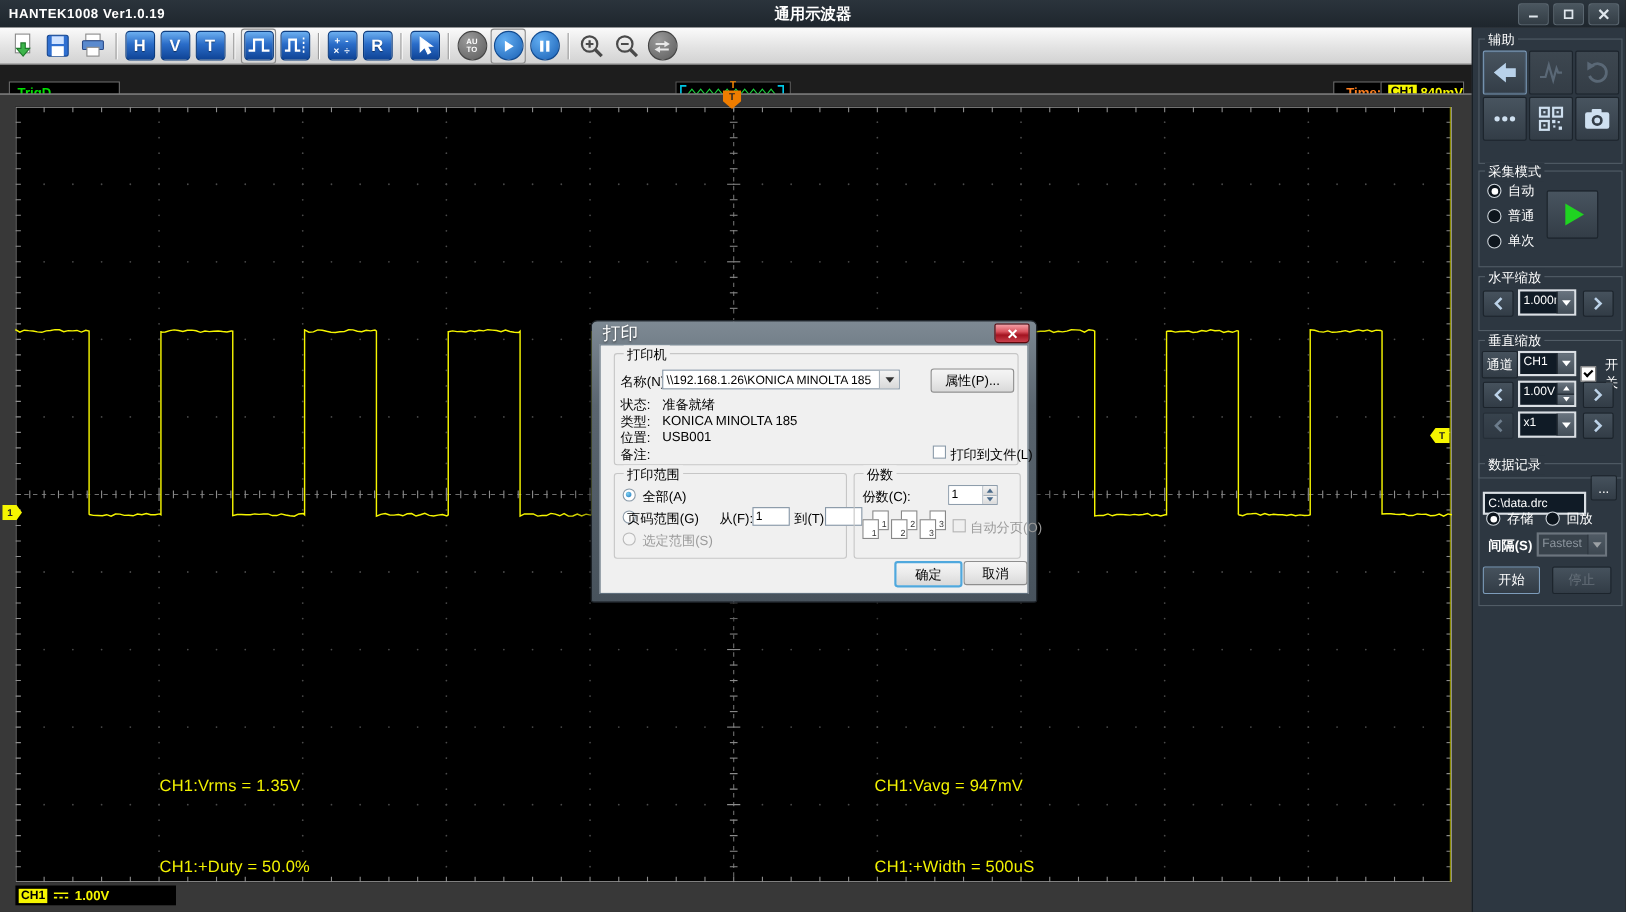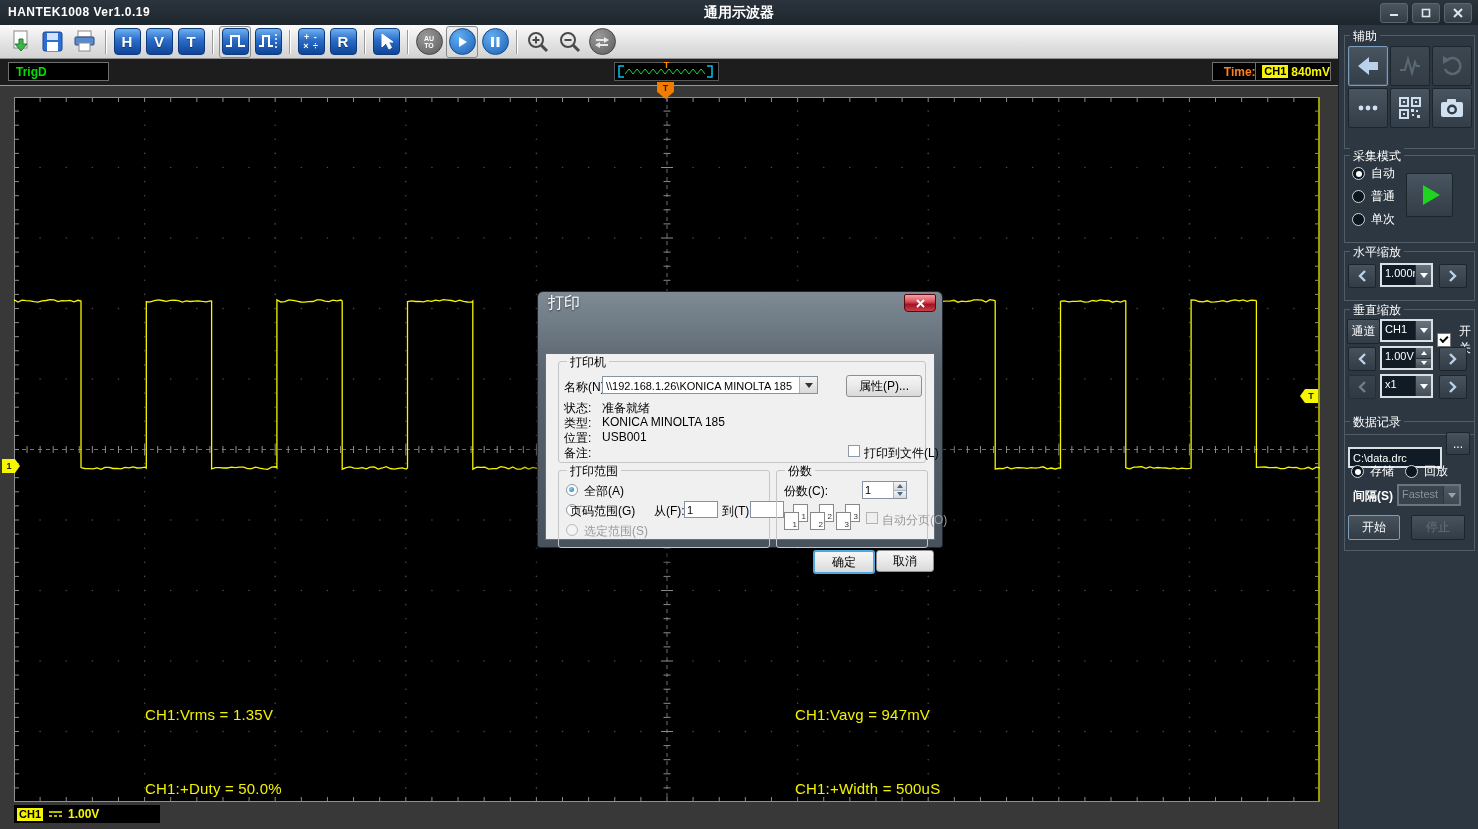--- a/index.html
+++ b/index.html
@@ -29,21 +29,21 @@
              background:linear-gradient(#6db0f0,#2a6cc8 45%,#0f4496);display:flex;align-items:center;justify-content:center;
              flex-direction:column;color:#fff;}
   .tb-circle{width:25px;height:25px;border-radius:50%;display:flex;align-items:center;justify-content:center;flex-direction:column;}
   .tb-circle.gray{background:radial-gradient(circle at 35% 30%,#9a9a9a,#5c5c5c);border:1px solid #444;}
   .tb-circle.blue{background:radial-gradient(circle at 35% 30%,#62aef2,#1a60b4);border:1px solid #124a8e;}
   .auto-txt{color:#fff;font-size:7px;font-weight:bold;line-height:7px;}
   .math-line{font-size:9px;font-weight:bold;line-height:9px;letter-spacing:1px;}
 
   
   .statusrow{position:absolute;left:0;top:59px;width:1338px;height:26px;background:#1d1d1d;}
-  .srbox{position:absolute;background:#000;border:1px solid #6e6e6e;height:19px;box-sizing:border-box;}
+  .srbox{position:absolute;background:#000;border:1px solid #6e6e6e;height:19px;box-sizing:border-box;margin-top:12px;}
   .trigd{left:8px;top:3px;width:101px;color:#00e000;font-size:12px;font-weight:bold;padding:2px 0 0 7px;}
   .preview{left:614px;top:3px;width:105px;border-color:#585858;}
   .preview-t{position:absolute;left:50%;top:-2px;transform:translateX(-50%);color:#ff8a00;font-size:9px;font-weight:bold;line-height:9px;}
   .timebox{left:1212px;top:3px;width:92px;color:#ff7f1e;font-size:12px;font-weight:bold;text-align:right;padding-top:2px;}
   .trigbox{left:1255px;top:3px;width:76px;display:flex;align-items:center;gap:3px;padding-left:3px;}
   .chbadge{background:#f6f600;color:#000;font-size:11px;font-weight:bold;padding:0 2px;line-height:13px;}
   .trigval{color:#f6f600;font-size:12px;font-weight:bold;}
 
   
   .main{position:absolute;left:0;top:85px;width:1338px;height:744px;background:#383838;border-top:1px solid #989898;box-sizing:border-box;}
@@ -100,21 +100,21 @@
   .sb-field{position:absolute;background:#101b26;border:2px solid #dadfe4;color:#fff;font-size:11px;
             padding:0 3px;box-sizing:border-box;font-family:"Liberation Sans",sans-serif;}
 
   
   .dialog{position:absolute;left:537px;top:291px;width:404px;height:255px;z-index:50;
           background:linear-gradient(#7e8a94,#5a656f 30%,#47525c);border:1px solid #20262c;border-radius:6px 6px 3px 3px;
           box-shadow:0 10px 30px rgba(0,0,0,.75);}
   .dlg-title{position:absolute;left:10px;top:1px;color:#fff;font-size:16px;text-shadow:0 1px 2px rgba(0,0,0,.6);}
   .dlg-close{position:absolute;right:6px;top:2px;width:30px;height:16px;border:1px solid #5d070c;border-radius:2px 2px 4px 4px;
              background:linear-gradient(#f4a0a7,#d9535e 40%,#a31320 60%,#c9404c);display:flex;align-items:center;justify-content:center;}
-  .dlg-client{position:absolute;left:7px;right:7px;top:21px;bottom:7px;background:#f0f0f0;border:1px solid #60707e;font-size:12px;color:#000;margin-top:40px;}
+  .dlg-client{position:absolute;left:7px;right:7px;top:21px;bottom:7px;background:#f0f0f0;border:1px solid #60707e;font-size:12px;color:#000;}
   .dgroup{position:absolute;border:1px solid #c6c6c6;border-radius:3px;}
   .dgroup>.glabel2{position:absolute;top:-8px;left:8px;background:#f0f0f0;padding:0 3px;font-size:12px;}
   .dlbl{position:absolute;font-size:12px;white-space:nowrap;}
   .dlbl.dis{color:#9a9a9a;}
   .dselect{position:absolute;background:#fff;border:1px solid #8393a3;display:flex;align-items:stretch;box-sizing:border-box;}
   .dselect .ddtxt{font-size:11px;padding-top:2.5px;}
   .dselect .arr{width:17px;background:linear-gradient(#f4f4f4,#d9d9d9);border-left:1px solid #aab4bd;
                 display:flex;align-items:center;justify-content:center;flex:none;}
   .tri-dn-d{width:0;height:0;border-left:4px solid transparent;border-right:4px solid transparent;border-top:5px solid #333;}
   .dbtn{position:absolute;border:1px solid #8e8e8e;border-radius:3px;background:linear-gradient(#f5f5f5,#ebebeb 45%,#d9d9d9);

